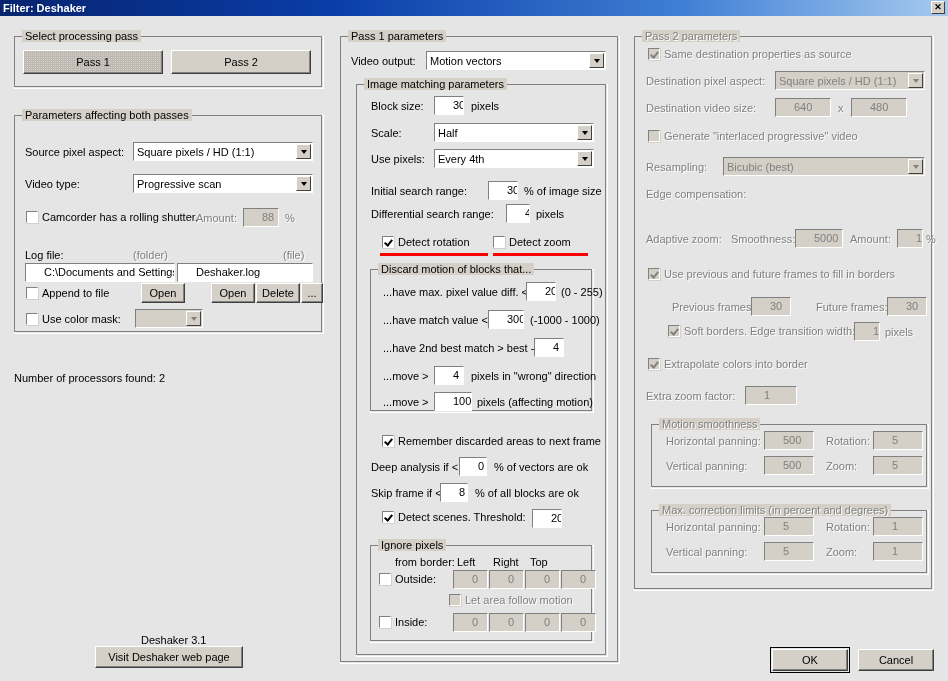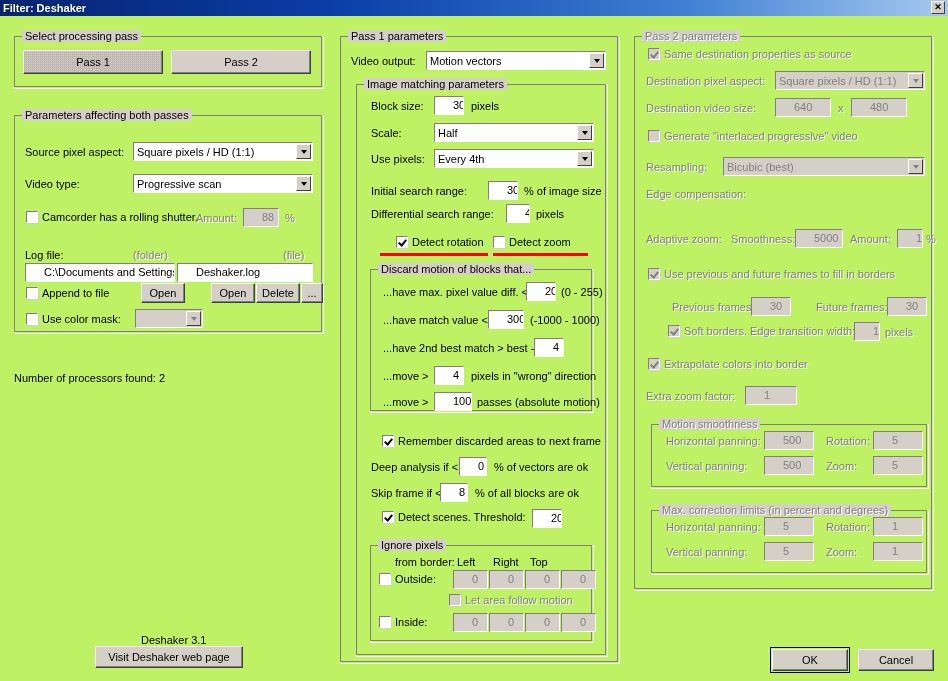--- a/index.html
+++ b/index.html
@@ -29,21 +29,21 @@
     background:#d4d0c8;
     border-top:1px solid #fff; border-left:1px solid #fff;
     border-right:1px solid #404040; border-bottom:1px solid #404040;
     display:flex; align-items:center; justify-content:center;
     font-size:9px; font-weight:bold; line-height:1; color:#000; cursor:default;
   }
 
   
   #dlg{
     position:absolute; left:0; top:16px; width:948px; height:665px;
-    background:#bef264;
+    background:#e5e5e5;
   }
 
   
   .grp{ position:absolute; border:1px solid #fff; border-top-color:#fff;
         border-left-color:#fff; }
   .grp::before{
     content:""; position:absolute; left:-1px; top:-1px; right:1px; bottom:1px;
     border:1px solid #808080; pointer-events:none;
   }
   .grp > .lg{
@@ -245,21 +245,21 @@
       </div>
 
       <span class="lbl" style="left:14px; top:100px;">Initial search range:</span>
       <div class="fld" style="left:131px; top:96px; width:30px; height:19px;">30</div>
       <span class="lbl" style="left:167px; top:100px;">% of image size</span>
 
       <span class="lbl" style="left:14px; top:123px;">Differential search range:</span>
       <div class="fld" style="left:149px; top:119px; width:24px; height:19px;">4</div>
       <span class="lbl" style="left:179px; top:123px;">pixels</span>
 
-      <div class="cb on" style="left:39px; top:151px;justify-content:flex-end;">
+      <div class="cb on" style="left:25px; top:151px;justify-content:flex-end;">
         <span class="box"></span>
         <span>Detect rotation</span>
       </div>
       <div class="redline" style="left:23px; top:168px; width:108px;"></div>
 
       <div class="cb" style="left:136px; top:151px;">
         <span class="box"></span>
         <span>Detect zoom</span>
       </div>
       <div class="redline" style="left:136px; top:168px; width:95px;"></div>
@@ -277,21 +277,21 @@
 
         <span class="lbl" style="left:12px; top:72px;">...have 2nd best match &gt; best -</span>
         <div class="fld" style="left:163px; top:68px; width:30px; height:19px;">4</div>
 
         <span class="lbl" style="left:12px; top:100px;">...move &gt;</span>
         <div class="fld" style="left:63px; top:96px; width:30px; height:19px;">4</div>
         <span class="lbl" style="left:100px; top:100px;">pixels in "wrong" direction</span>
 
         <span class="lbl" style="left:12px; top:126px;">...move &gt;</span>
         <div class="fld" style="left:63px; top:122px; width:38px; height:19px;">1000</div>
-        <span class="lbl" style="left:106px; top:126px;">passes (absolute motion)</span>
+        <span class="lbl" style="left:106px; top:126px;">pixels (affecting motion)</span>
       </div>
 
       <div class="cb on" style="left:25px; top:350px;">
         <span class="box"></span>
         <span>Remember discarded areas to next frame</span>
       </div>
 
       <span class="lbl" style="left:14px; top:376px;">Deep analysis if &lt;</span>
       <div class="fld" style="left:102px; top:372px; width:28px; height:19px;">0</div>
       <span class="lbl" style="left:137px; top:376px;">% of vectors are ok</span>

